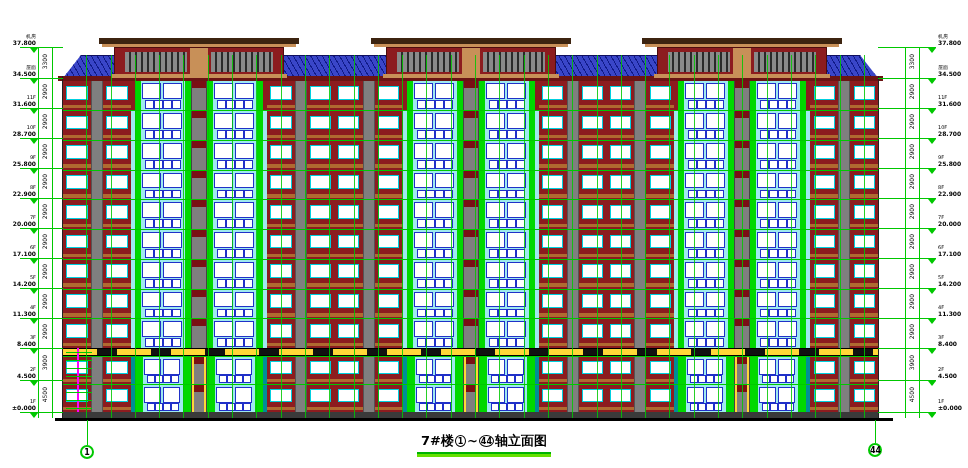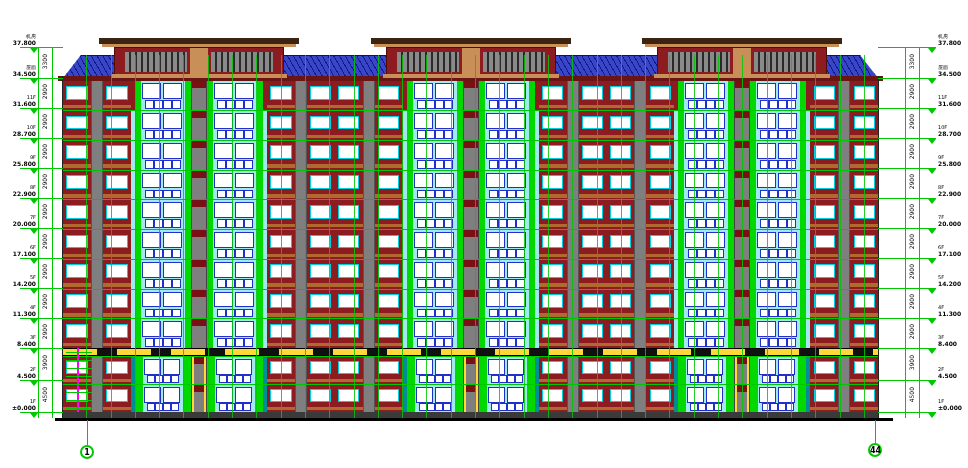--- a/index.html
+++ b/index.html
@@ -1446,20 +1446,25 @@
       <div style="position: absolute; left: 0px; top: 25px; width: 815px; height: 365px; z-index: 6; background: repeating-linear-gradient(90deg, transparent 0px, transparent 23.3px, rgba(0, 200, 0, 0.85) 23.3px, rgba(0, 200, 0, 0.85) 24.3px);"></div>
     </div>
 
   <div class="bubble" style="left:80px;top:445px;">
     <span>1</span>
   </div>
   <div class="bubble" style="left:868px;top:443px;">
     <span>44</span>
   </div>
 
+  <div id="title">
+    <span id="title-inner">
+      <span>7#楼</span><span class="circ">1</span><span>~</span><span class="circ">44</span><span>轴立面图</span>
+    </span>
+  </div>
 <div style="position: absolute; left: 55px; top: 418px; width: 838px; height: 3px; background: rgb(0, 0, 0); z-index: 7;"></div>
     <div style="position: absolute; left: 38px; top: 47px; width: 1px; height: 371px; background: var(--cad-green); z-index: 8;"></div>
     <div style="position: absolute; left: 52px; top: 47px; width: 1px; height: 371px; background: var(--cad-green); z-index: 8;"></div>
     <div style="position: absolute; left: 905px; top: 47px; width: 1px; height: 371px; background: var(--cad-green); z-index: 8;"></div>
     <div style="position: absolute; left: 919px; top: 47px; width: 1px; height: 371px; background: var(--cad-green); z-index: 8;"></div>
     <div style="position: absolute; left: 20px; top: 47px; width: 43px; height: 1px; background: var(--cad-green); z-index: 8;"></div>
     <div style="position: absolute; left: 878px; top: 47px; width: 58px; height: 1px; background: var(--cad-green); z-index: 8;"></div>
     <div style="position: absolute; left: 2px; top: 33px; width: 34px; height: 14px; text-align: right; z-index: 9;">
       <span class="lvl-tag">机房</span>
       <span class="lvl-val">37.800</span>

